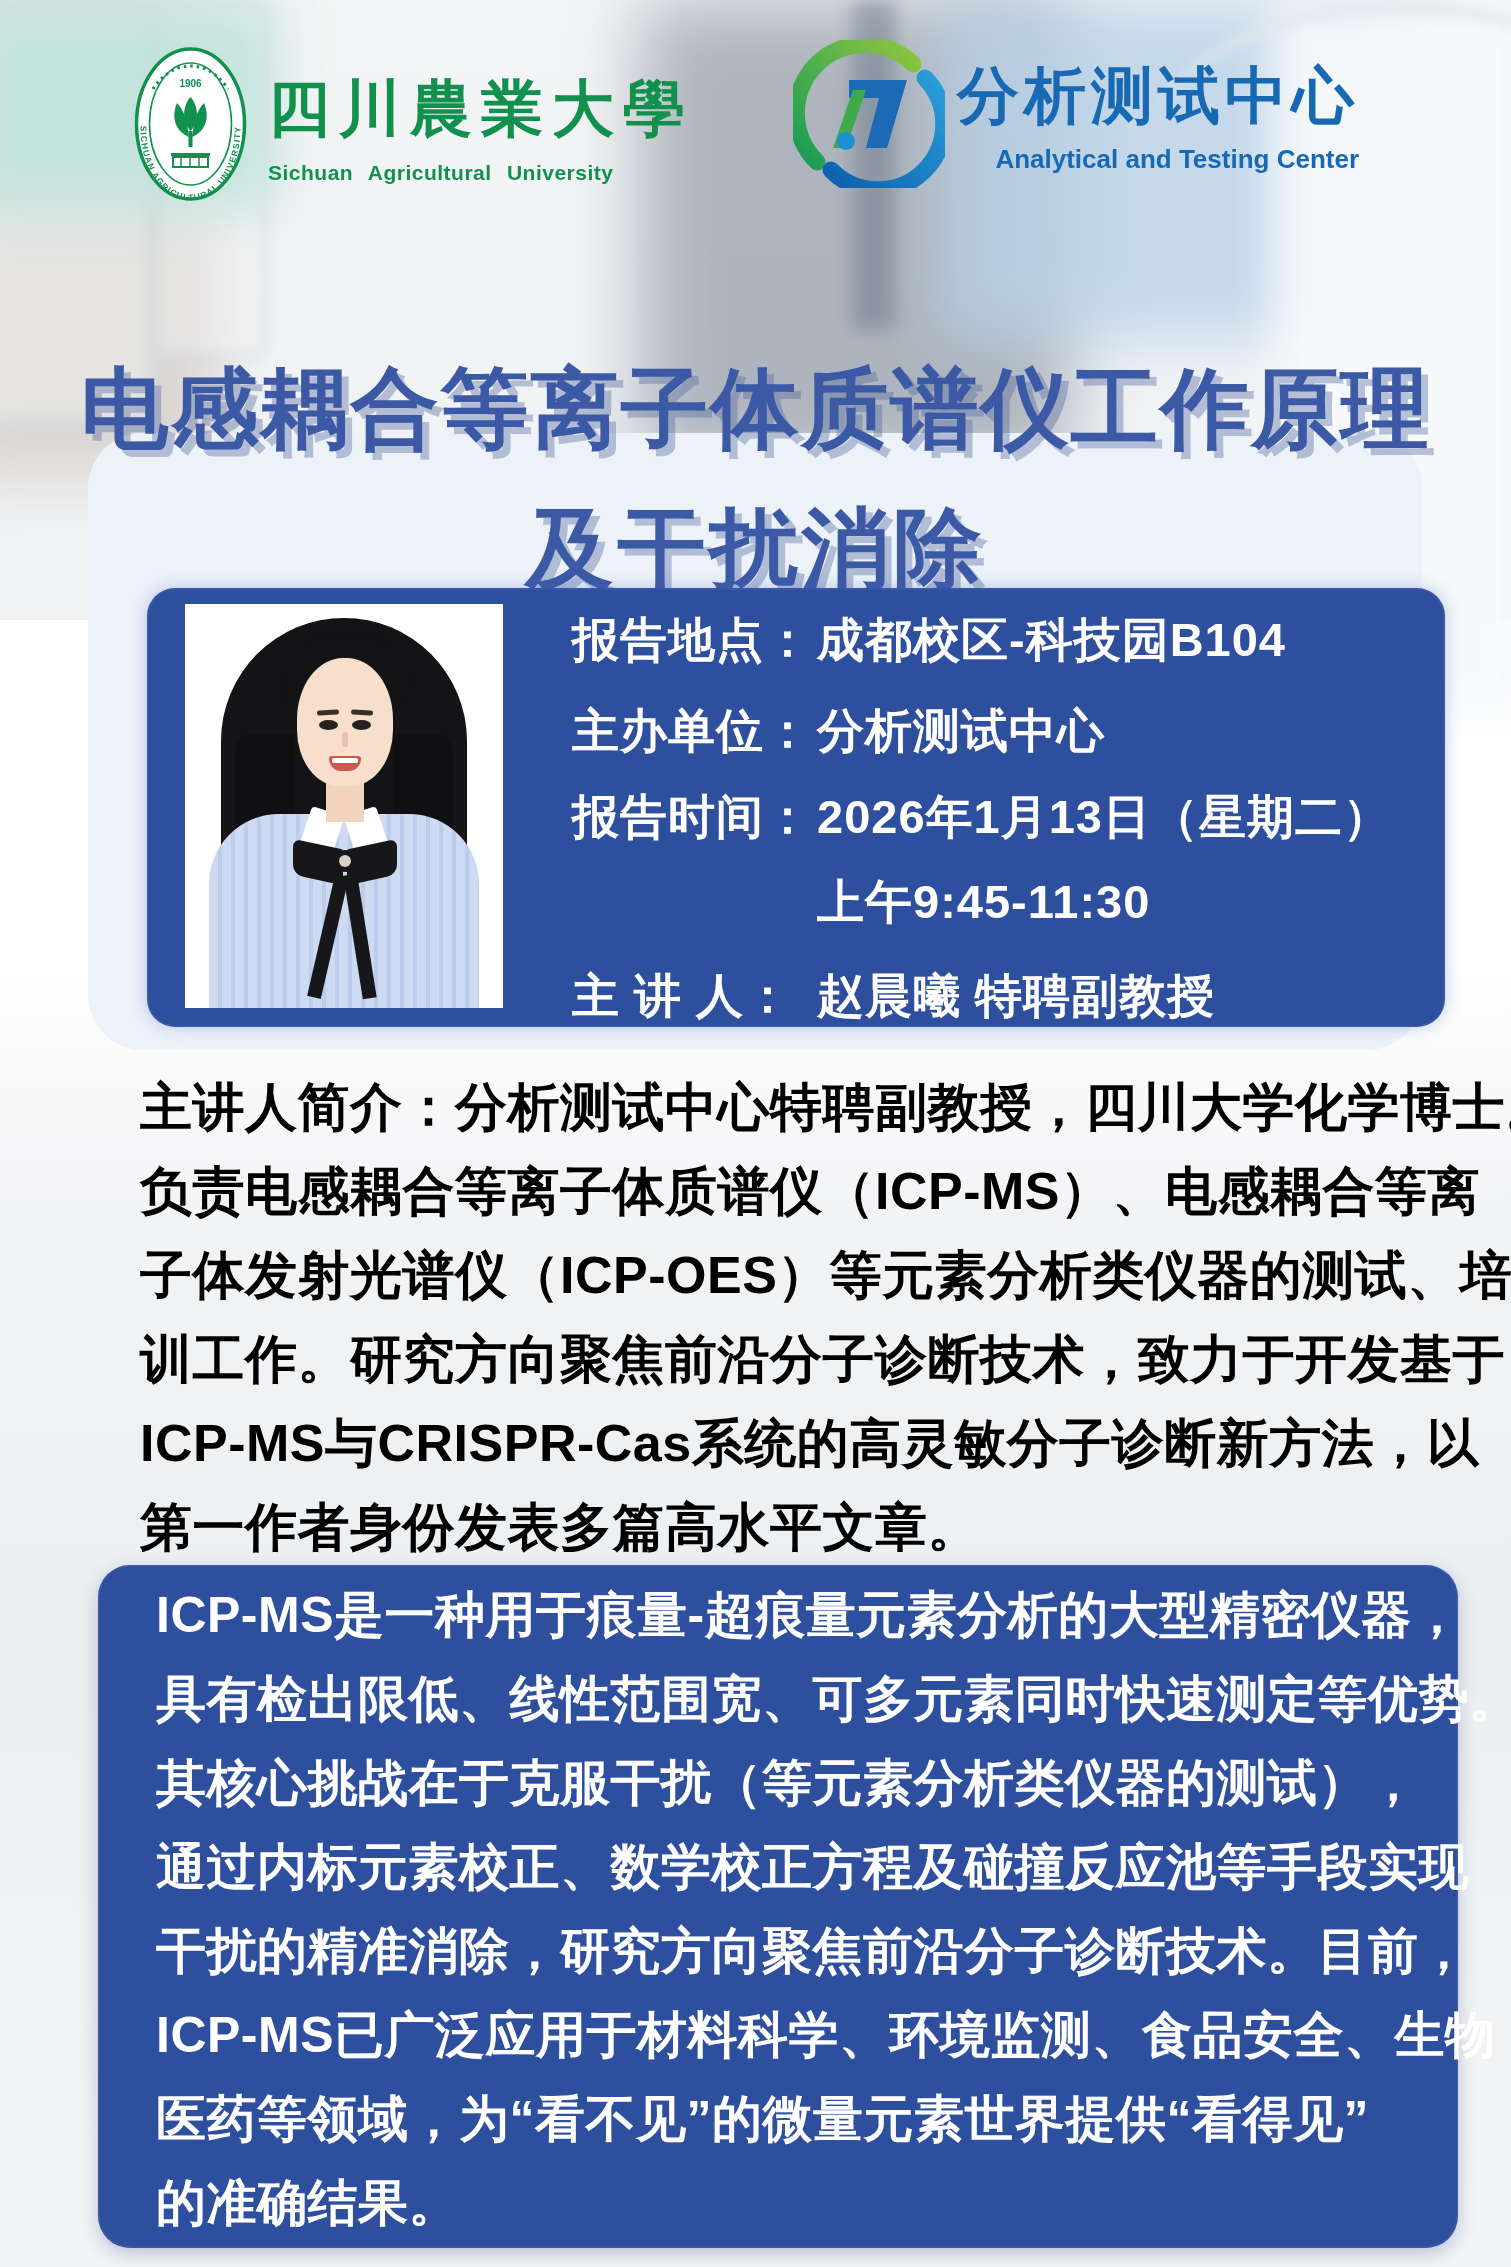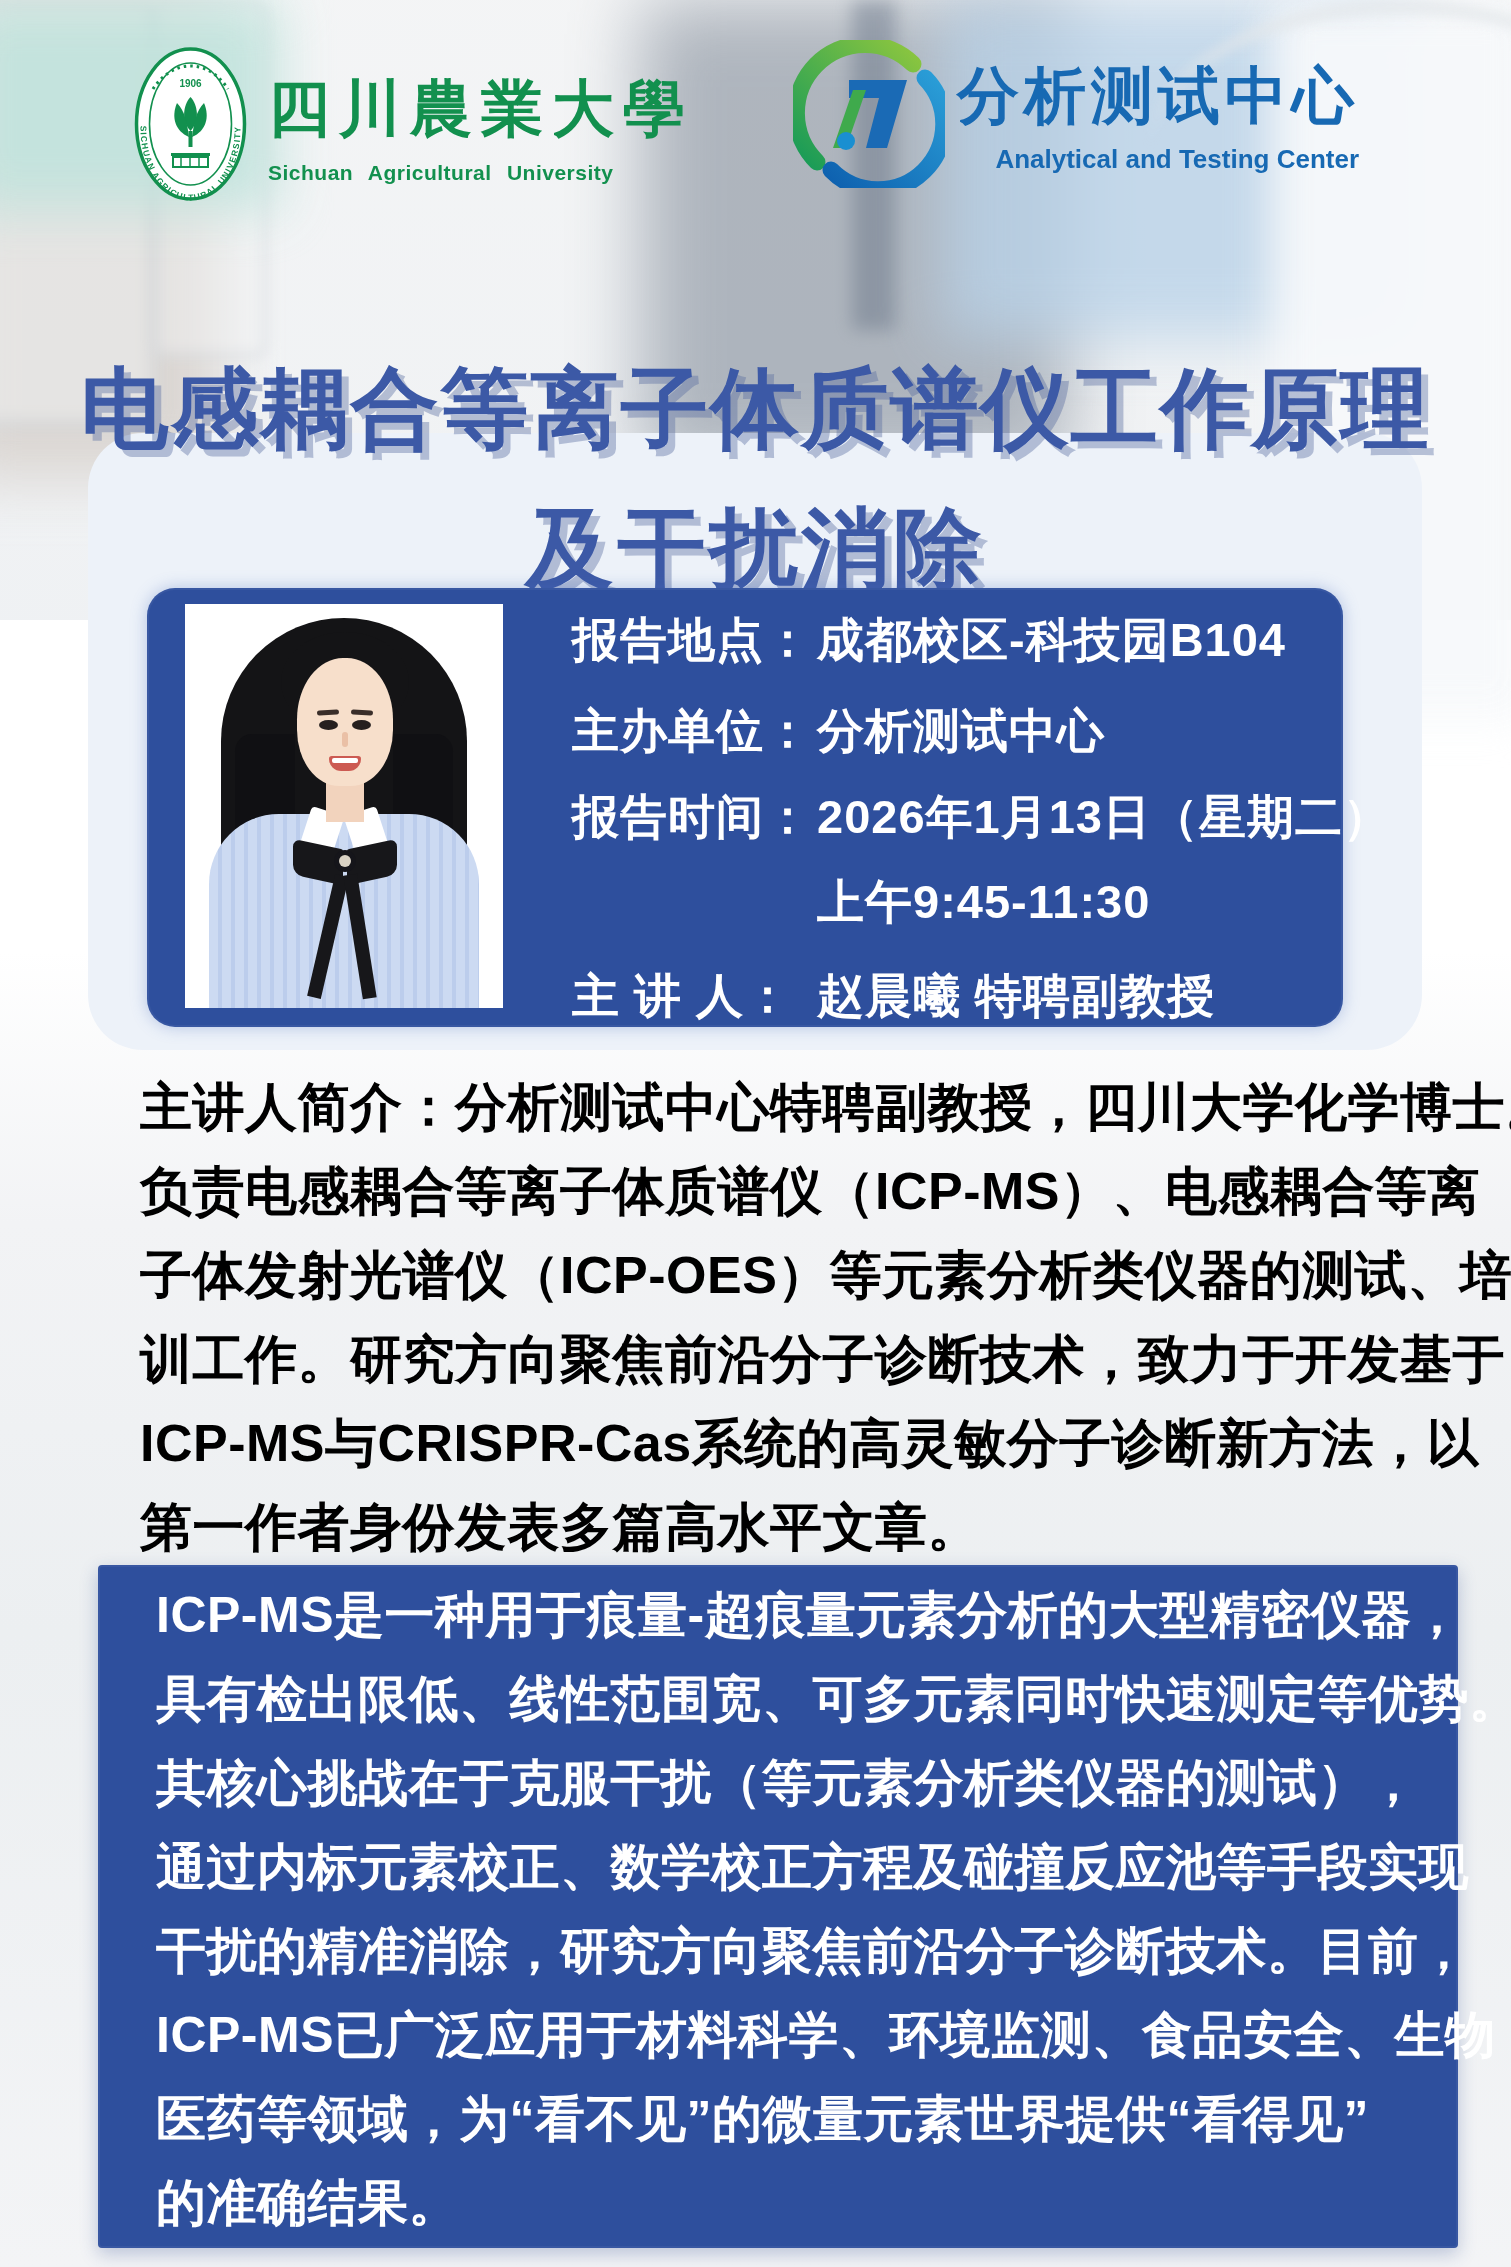--- a/index.html
+++ b/index.html
@@ -50,21 +50,21 @@
     position:absolute; left:0; width:1511px; text-align:center; z-index:3;
     font-family:"Liberation Serif","DejaVu Serif",serif; font-weight:bold;
     color:#3c59a6; text-shadow:7px 7px 0 rgba(88,108,160,.40); white-space:nowrap;
   }
   .t1 { top:218px; font-size:80px; letter-spacing:2px; }
   .t2 { top:350px; font-size:88px; letter-spacing:2px; }
   .t3 { top:490px; font-size:88px; letter-spacing:4px; }
 
   
   .info-box {
-    position:absolute; left:147px; top:588px; width:1196px; height:439px; z-index:4;
+    position:absolute; left:147px; top:588px; width:1298px; height:439px; z-index:4;
     background:#2e4f9d; border-radius:28px;
     box-shadow:0 0 16px rgba(70,105,190,.35), inset 0 0 0 2px rgba(255,255,255,.05);
   }
   .info-row { position:absolute; left:425px; display:flex; align-items:center; height:62px;
     color:#ffffff; font-weight:bold; font-size:47px; white-space:nowrap; }
   .info-row .lbl { flex:0 0 245px; width:245px; letter-spacing:1px; }
   .info-row .val { letter-spacing:1px; }
   .r1 { top:21px; } .r2 { top:112px; } .r3 { top:198px; } .r4 { top:283px; } .r5 { top:377px; }
 
   
@@ -95,21 +95,21 @@
   .rib-r { left:168px; top:270px; width:14px; height:125px; background:#17171a; transform:rotate(-9deg); }
 
   
   .bio { position:absolute; left:140px; top:1066px; width:1310px; z-index:3; }
   .bio-line { height:84px; display:flex; align-items:center; font-size:52px; font-weight:bold; color:#000;
     white-space:nowrap; letter-spacing:.5px; }
 
   
   .abstract-box {
     position:absolute; left:98px; top:1565px; width:1360px; height:683px; z-index:4;
-    background:#2e4f9d; border-radius:4px;
+    background:#2e4f9d; border-radius:32px;
     box-shadow:0 6px 18px rgba(40,70,140,.28), inset 0 0 0 2px rgba(255,255,255,.05);
     padding:8px 26px 0 58px;
   }
   .abs-line { height:84px; display:flex; align-items:center; font-size:50px; font-weight:bold; color:#ffffff;
     white-space:nowrap; letter-spacing:.5px; }
 </style>
 </head>
 <body>
 
 <div class="page">

